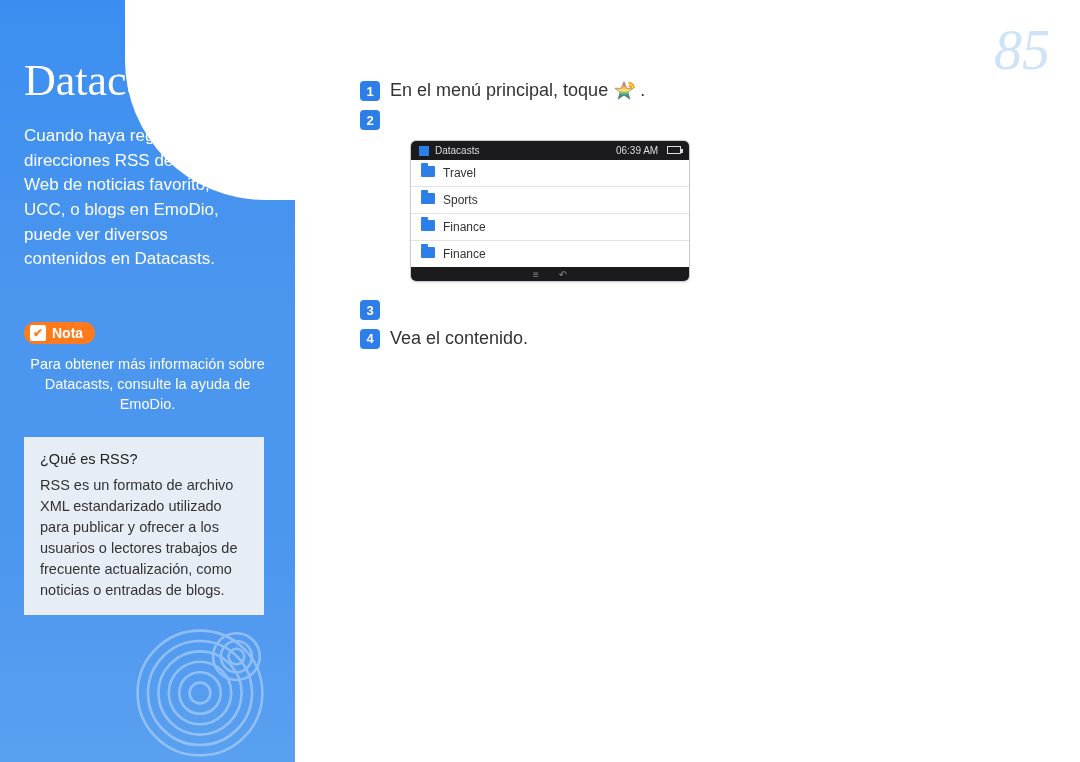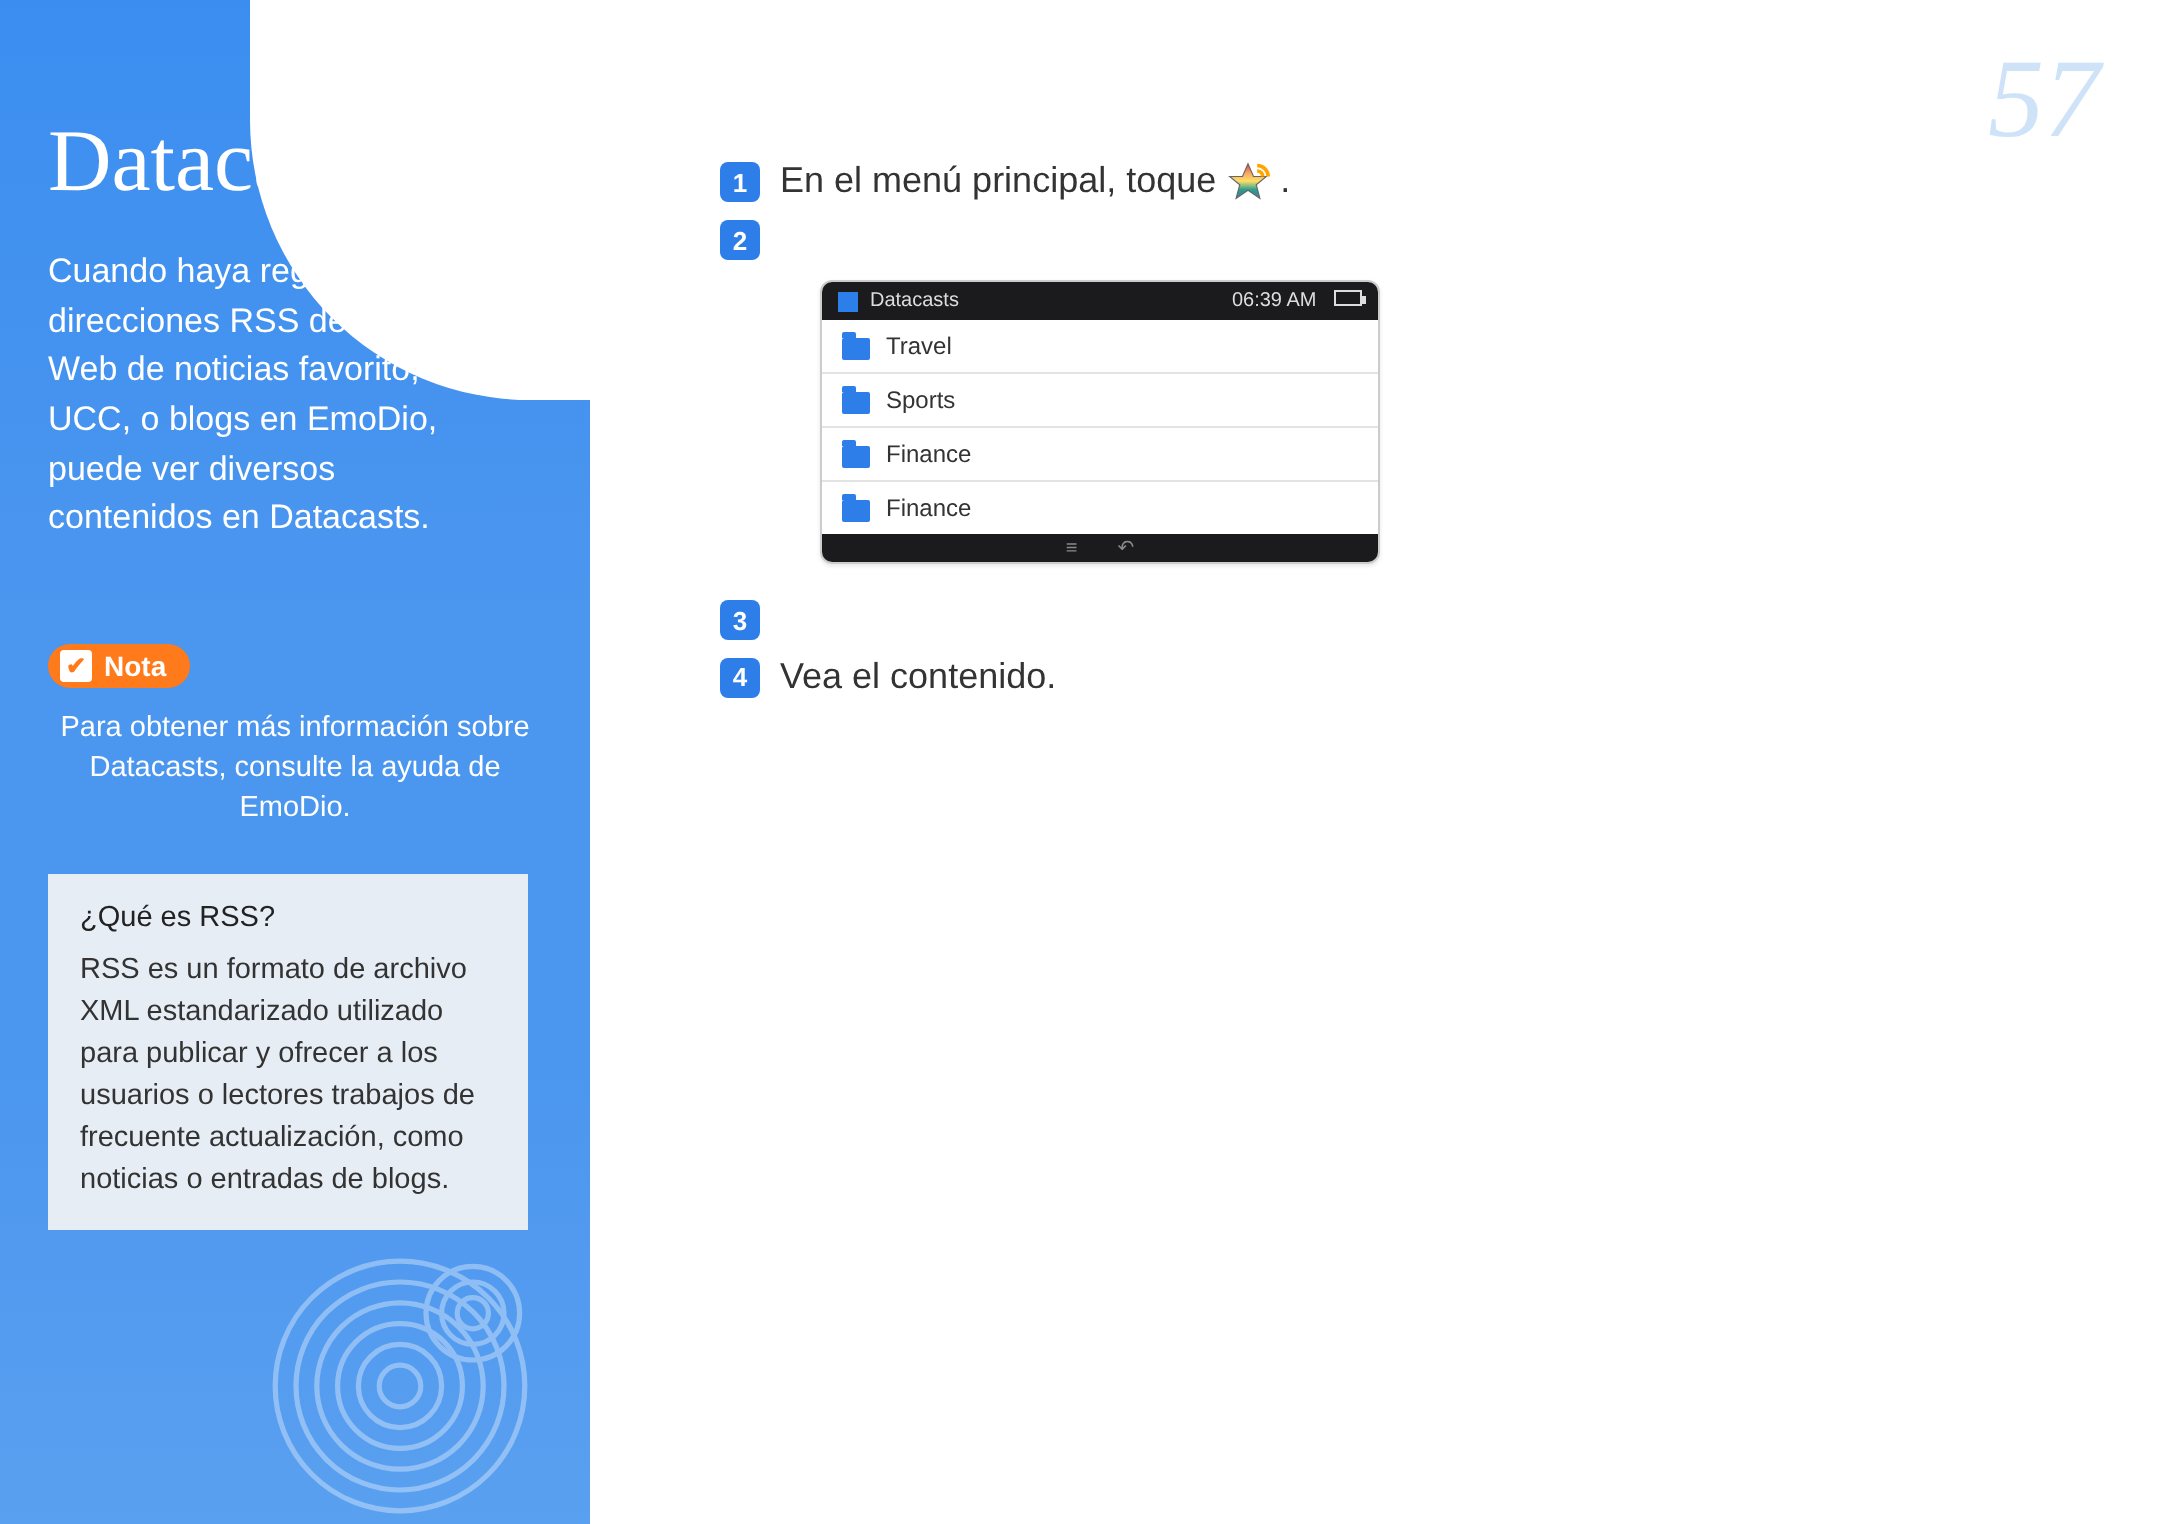--- a/index.html
+++ b/index.html
@@ -167,21 +167,21 @@
     padding: 4px 8px;
     font-size: 10px;
   }
   .device-header-left { display:flex; align-items:center; gap:6px; }
   .device-header-left .sq { width:10px; height:10px; background:#2d7ee8; }
   .device-header .bat { width:14px; height:8px; border:1px solid #ddd; margin-left:6px; display:inline-block; position:relative;}
   .device-header .bat::after { content:""; position:absolute; right:-3px; top:2px; width:2px; height:4px; background:#ddd;}
   .device-list { background:#fff; }
   .device-item {
     display: flex;
-    align-items: flex-end;
+    align-items: flex-start;
     gap: 8px;
     padding: 6px 10px;
     border-bottom: 1px solid #e3e3e3;
     color: #333;
     font-size: 12px;
   }
   .folder {
     width: 14px; height: 11px;
     background: #2d7ee8;
     border-radius: 1px;
@@ -194,21 +194,21 @@
   .device-footer {
     background: #1b1b1d;
     height: 14px;
     display:flex; justify-content:center; gap:20px; align-items:center;
     color:#888; font-size:10px;
   }
 </style>
 </head>
 <body>
 
-<div class="page-number">57</div>
+<div class="page-number">85</div>
 
 <div class="sidebar">
   <div class="title">
     <span>Datacasts</span>
     <span class="star-icon">
       <svg viewBox="0 0 24 24" width="34" height="34">
         <defs>
           <linearGradient id="rb" x1="0" y1="0" x2="0" y2="1">
             <stop offset="0%" stop-color="#e63946"></stop>
             <stop offset="25%" stop-color="#f4a261"></stop>

